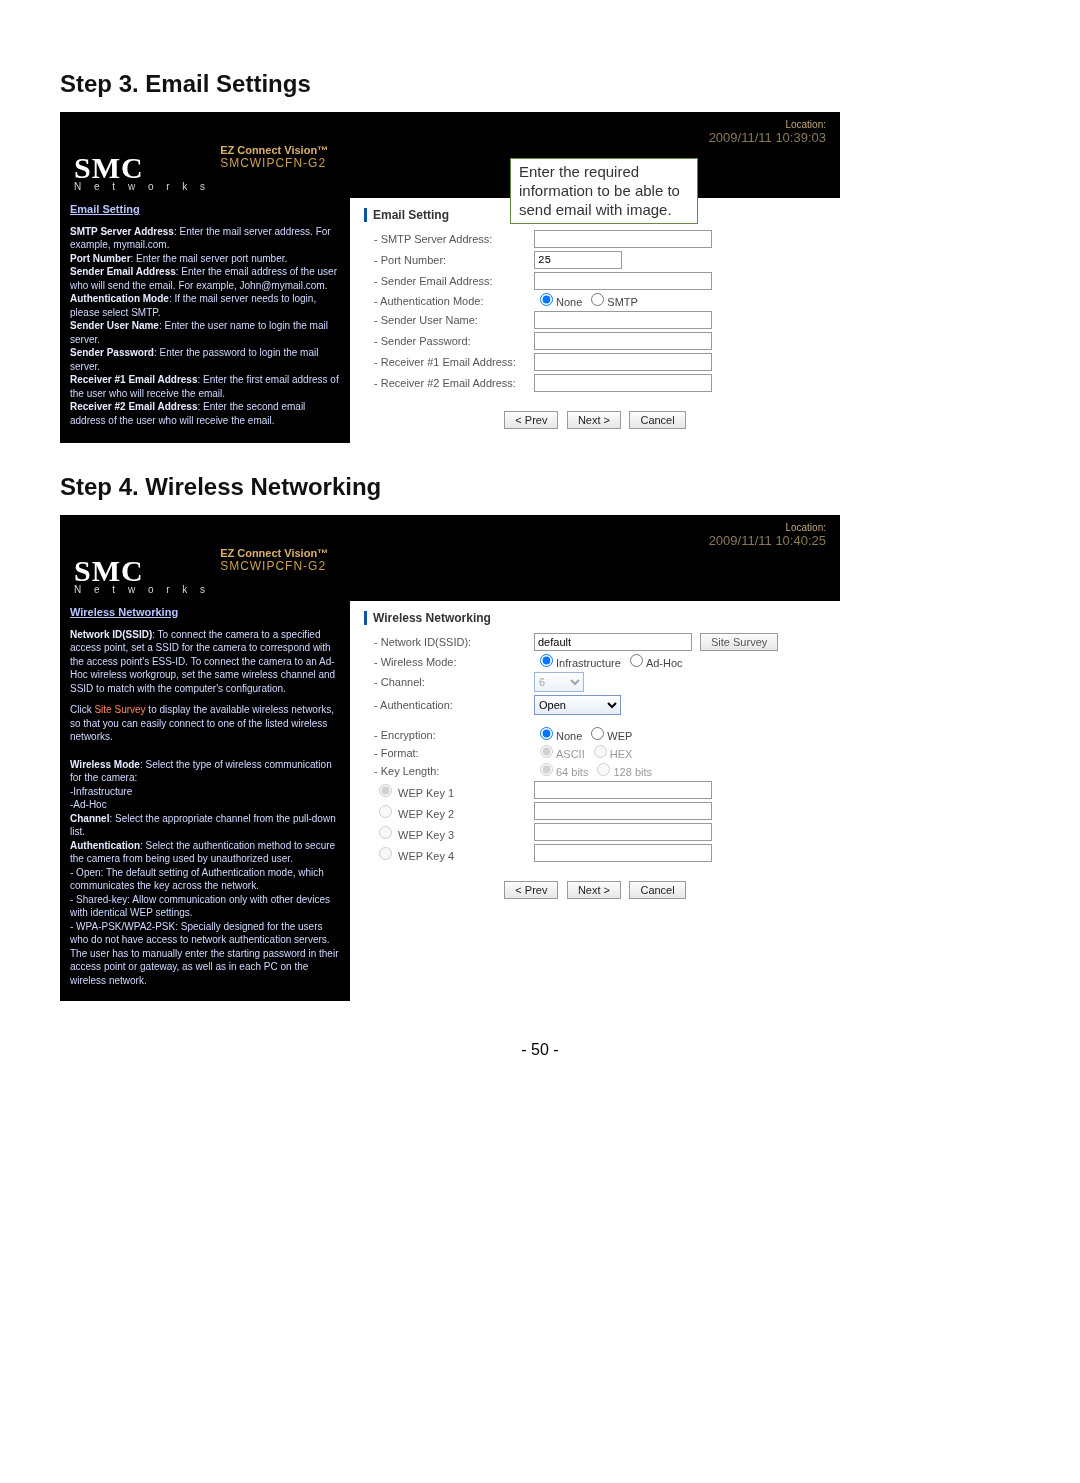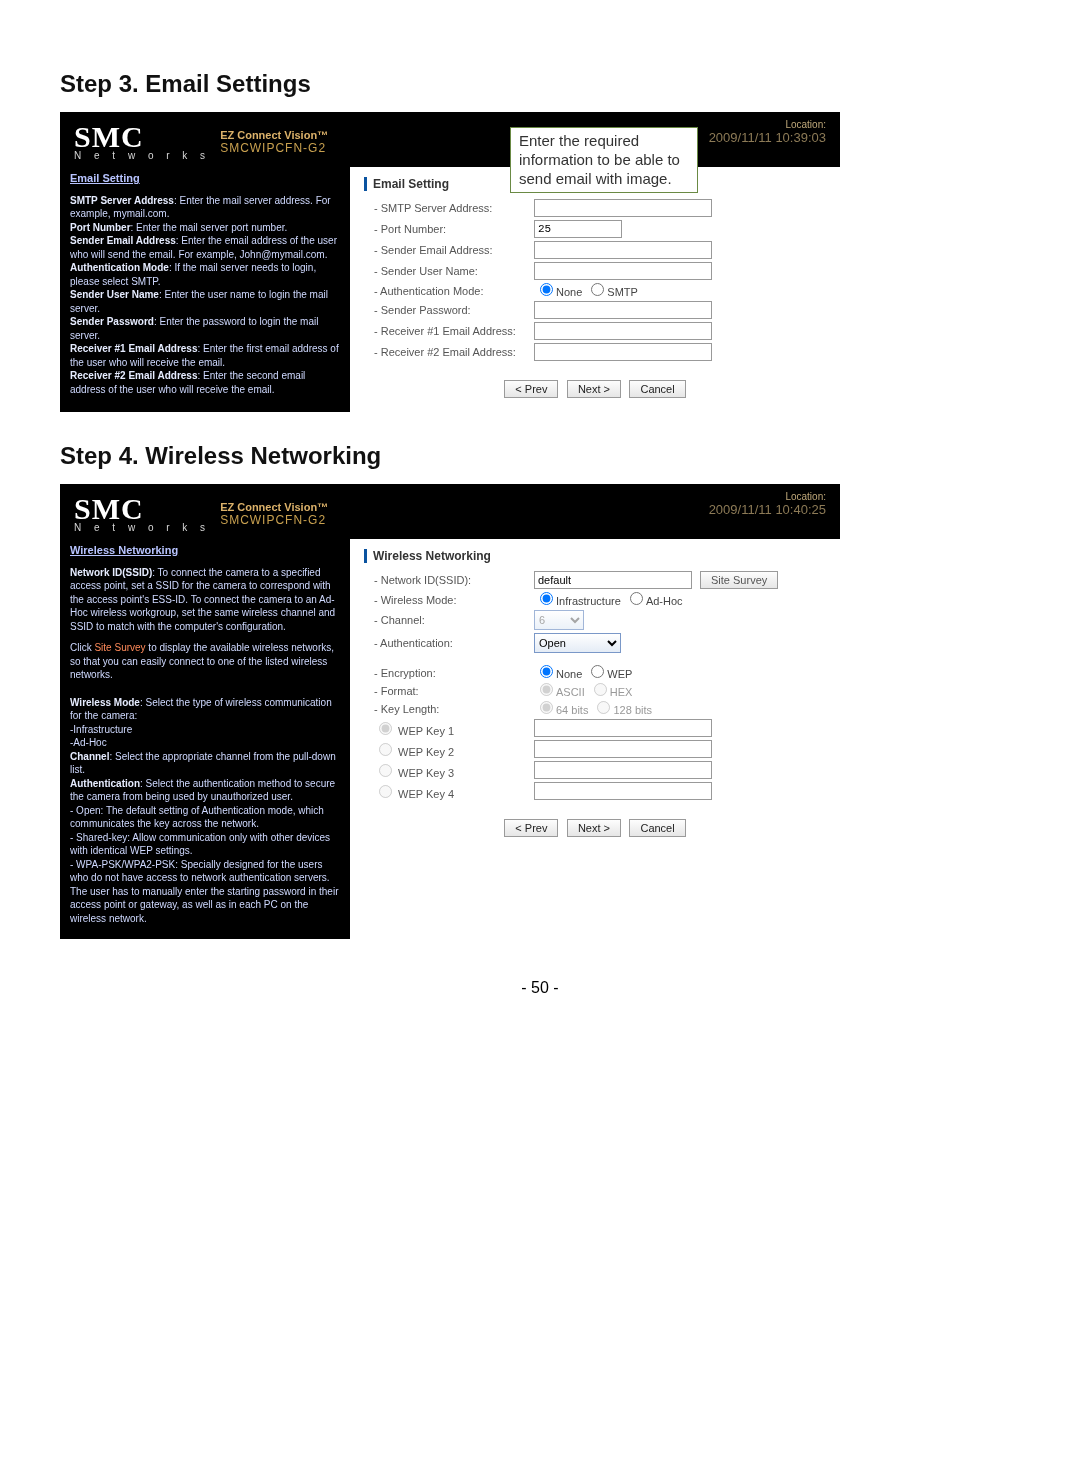--- a/index.html
+++ b/index.html
@@ -22,21 +22,21 @@
     position: relative;
     color: #fff;
     padding: 0;
     margin-bottom: 10px;
   }
   .panel-header {
     display: flex;
     align-items: center;
     padding: 10px 14px 6px 14px;
   }
-  .brand-block { flex: 0 0 auto; }
+  .brand-block { flex: 0 0 auto; margin-top: 31px; }
   .brand-smc {
     font-family: "Times New Roman", serif;
     font-size: 30px;
     font-weight: 900;
     letter-spacing: 1px;
     color: #fff;
     line-height: 1;
   }
   .brand-networks {
     font-size: 10px;
@@ -208,30 +208,30 @@
           <span class="lbl indent">- Port Number:</span>
         <input type="text" class="narrow" style="width: 80px; font-family: Liberation Mono, monospace;" value="25">
         </div>
 
       <div class="form-row">
           <span class="lbl indent">- Sender Email Address:</span>
         <input type="text" style="">
         </div>
 
       <div class="form-row">
-          <span class="lbl indent">- Sender User Name:</span>
-        <input type="text" style="">
-        </div>
-
-      <div class="form-row">
           <span class="lbl indent">- Authentication Mode:</span>
         <span class="radio-group">
           <input type="radio" checked="" style=""><span>None</span>
           <input type="radio" style=""><span>SMTP</span>
         </span>
+        </div>
+
+      <div class="form-row">
+          <span class="lbl indent">- Sender User Name:</span>
+        <input type="text" style="">
         </div>
 
       <div class="form-row">
           <span class="lbl indent">- Sender Password:</span>
         <input type="text" style="">
         </div>
 
       <div class="form-row">
           <span class="lbl indent">- Receiver #1 Email Address:</span>
         <input type="text" style="">

